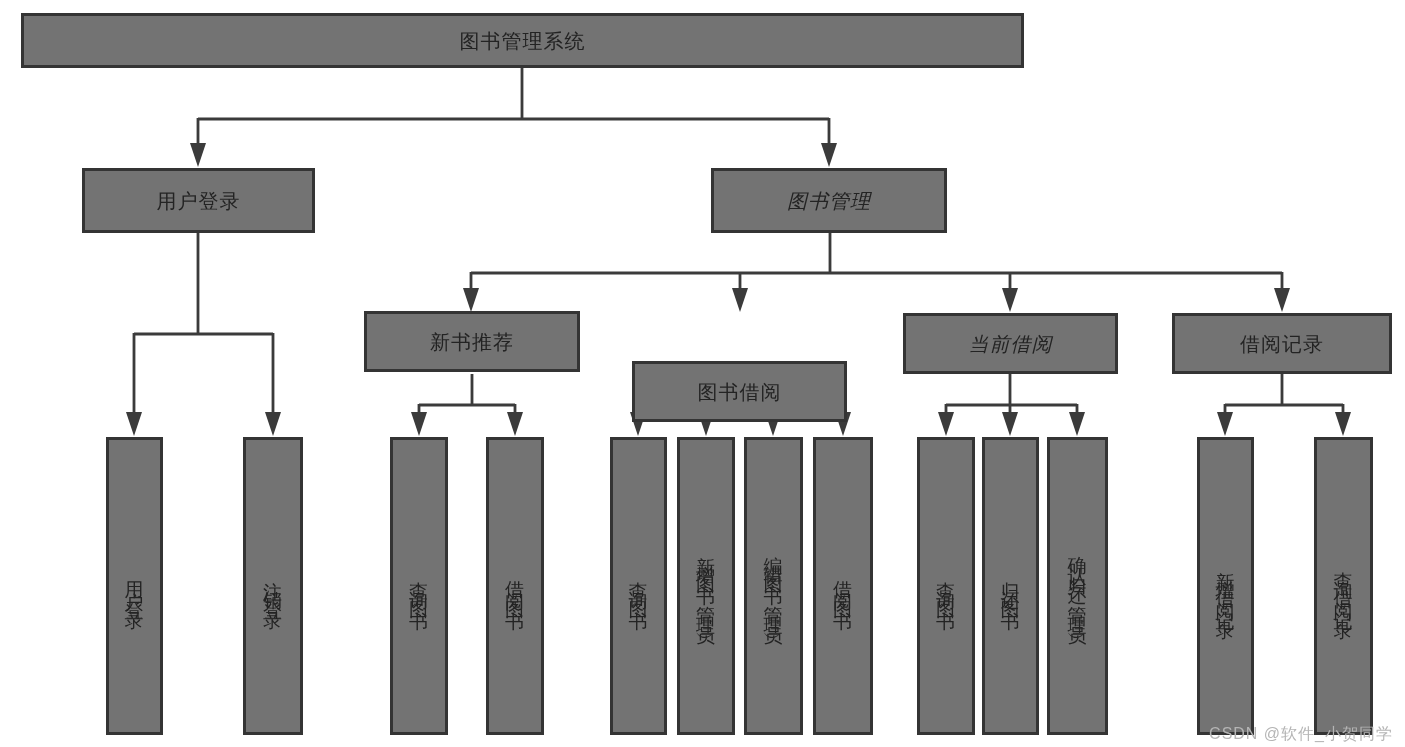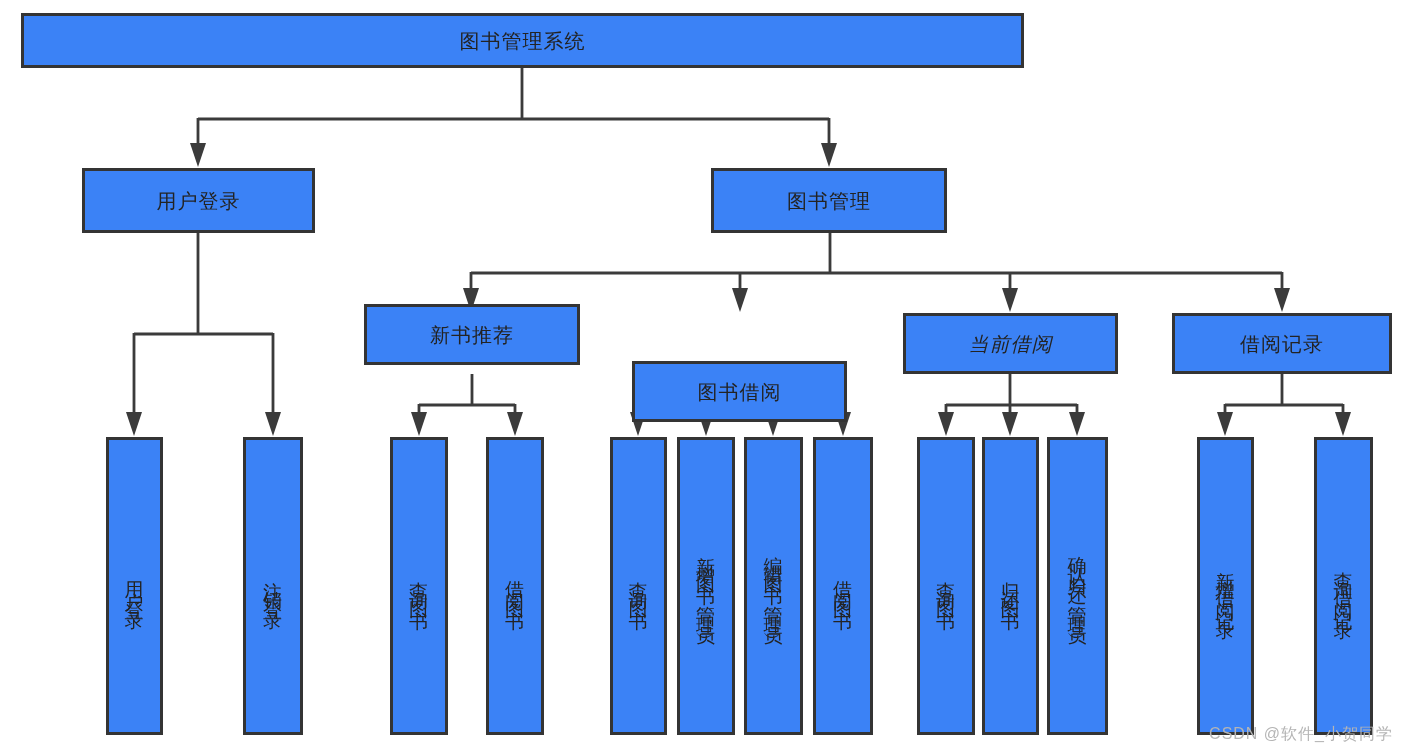--- a/index.html
+++ b/index.html
@@ -17,21 +17,21 @@
   .connectors {
     position: absolute;
     left: 0; top: 0;
     width: 1405px;
     height: 747px;
   }
   .box {
     position: absolute;
     box-sizing: border-box;
     border: 3px solid #343434;
-    background: #3b82f6;
+    background: #737373;
     display: flex;
     align-items: center;
     justify-content: center;
     color: #232323;
     font-size: 20px;
     letter-spacing: 1px;
     line-height: 1;
   }
   .leaf {
     font-size: 19px;
@@ -86,25 +86,25 @@
       M1217,412 h16 L1225,436 Z  M1335,412 h16 L1343,436 Z"></path>
   </svg>
 
   <div class="box" style="left:21px; top:13px; width:1003px; height:55px;">
     <span>图书管理系统</span>
   </div>
 
   <div class="box" style="left:82px; top:168px; width:233px; height:65px;">
     <span>用户登录</span>
   </div>
-  <div class="box" style="left:711px; top:168px; width:236px; height:65px;">
+  <div class="box" style="left:711px; top:168px; width:236px; height:65px;font-style:italic;">
     <span>图书管理</span>
   </div>
 
-  <div class="box" style="left:364px; top:304px; width:216px; height:61px;">
+  <div class="box" style="left:364px; top:311px; width:216px; height:61px;">
     <span>新书推荐</span>
   </div>
   <div class="box" style="left:632px; top:313px; width:215px; height:61px;margin-top:48px;">
     <span>图书借阅</span>
   </div>
   <div class="box" style="left:903px; top:313px; width:215px; height:61px;font-style:italic;">
     <span>当前借阅</span>
   </div>
   <div class="box" style="left:1172px; top:313px; width:220px; height:61px;">
     <span>借阅记录</span>

